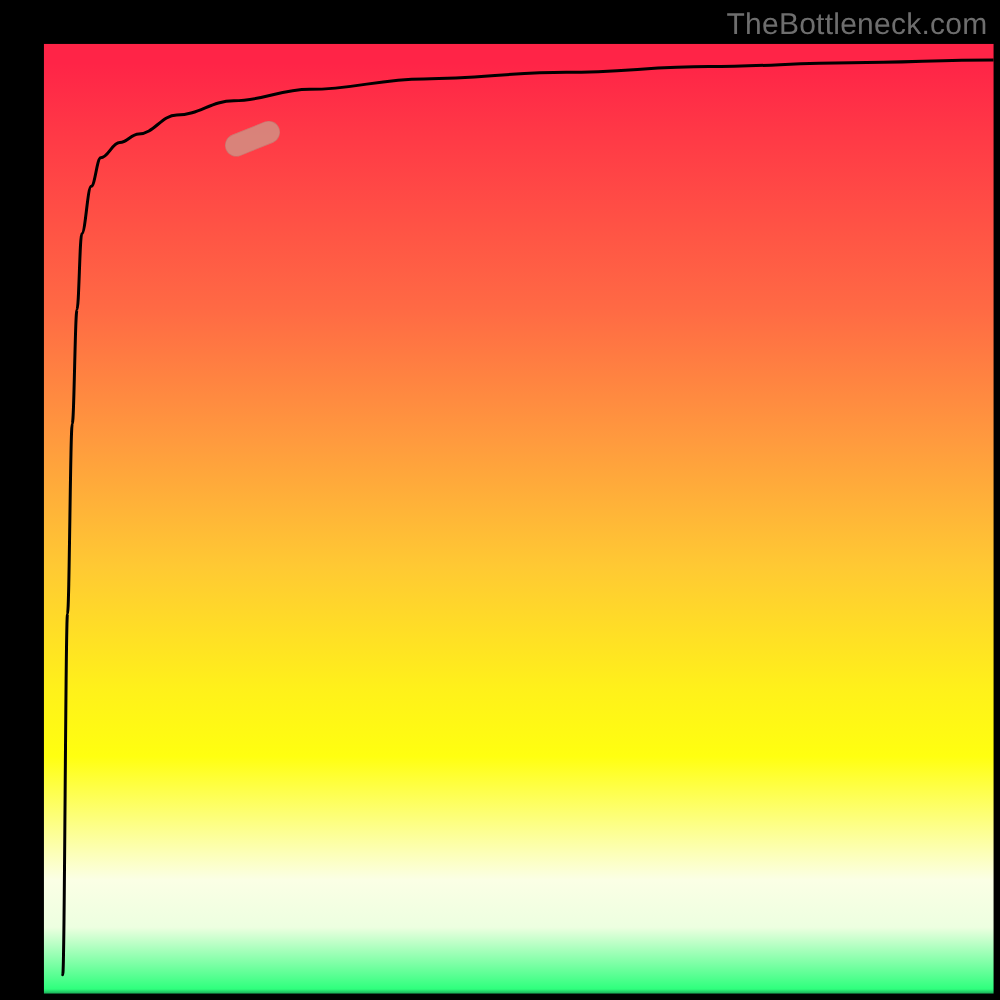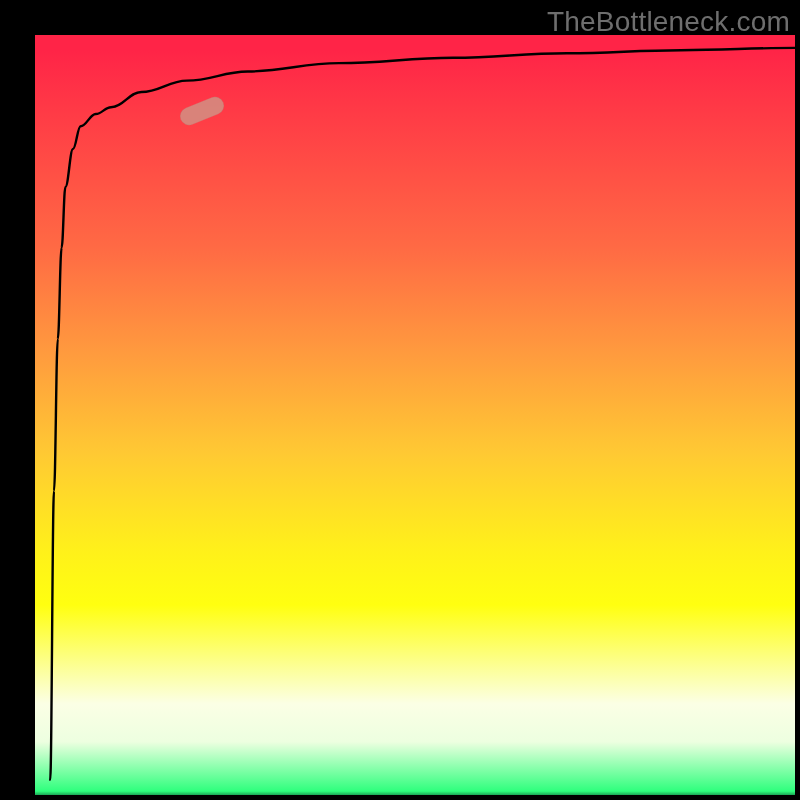--- a/index.html
+++ b/index.html
@@ -59,21 +59,21 @@
     top: 68px;
     transform: rotate(-22deg);
     opacity: 0.85;
     box-shadow: 0 0 0 0.5px rgba(0,0,0,0.1) inset;
   }
   .watermark {
     position: absolute;
     top: 6px;
     right: 10px;
     color: #6e6e6e;
-    font-size: 28px;
+    font-size: 24px;
     letter-spacing: 0.2px;
     user-select: none;
   }
 </style>
 </head>
 <body>
 
 <div class="watermark">TheBottleneck.com</div>
 
 <div class="plot-area">

